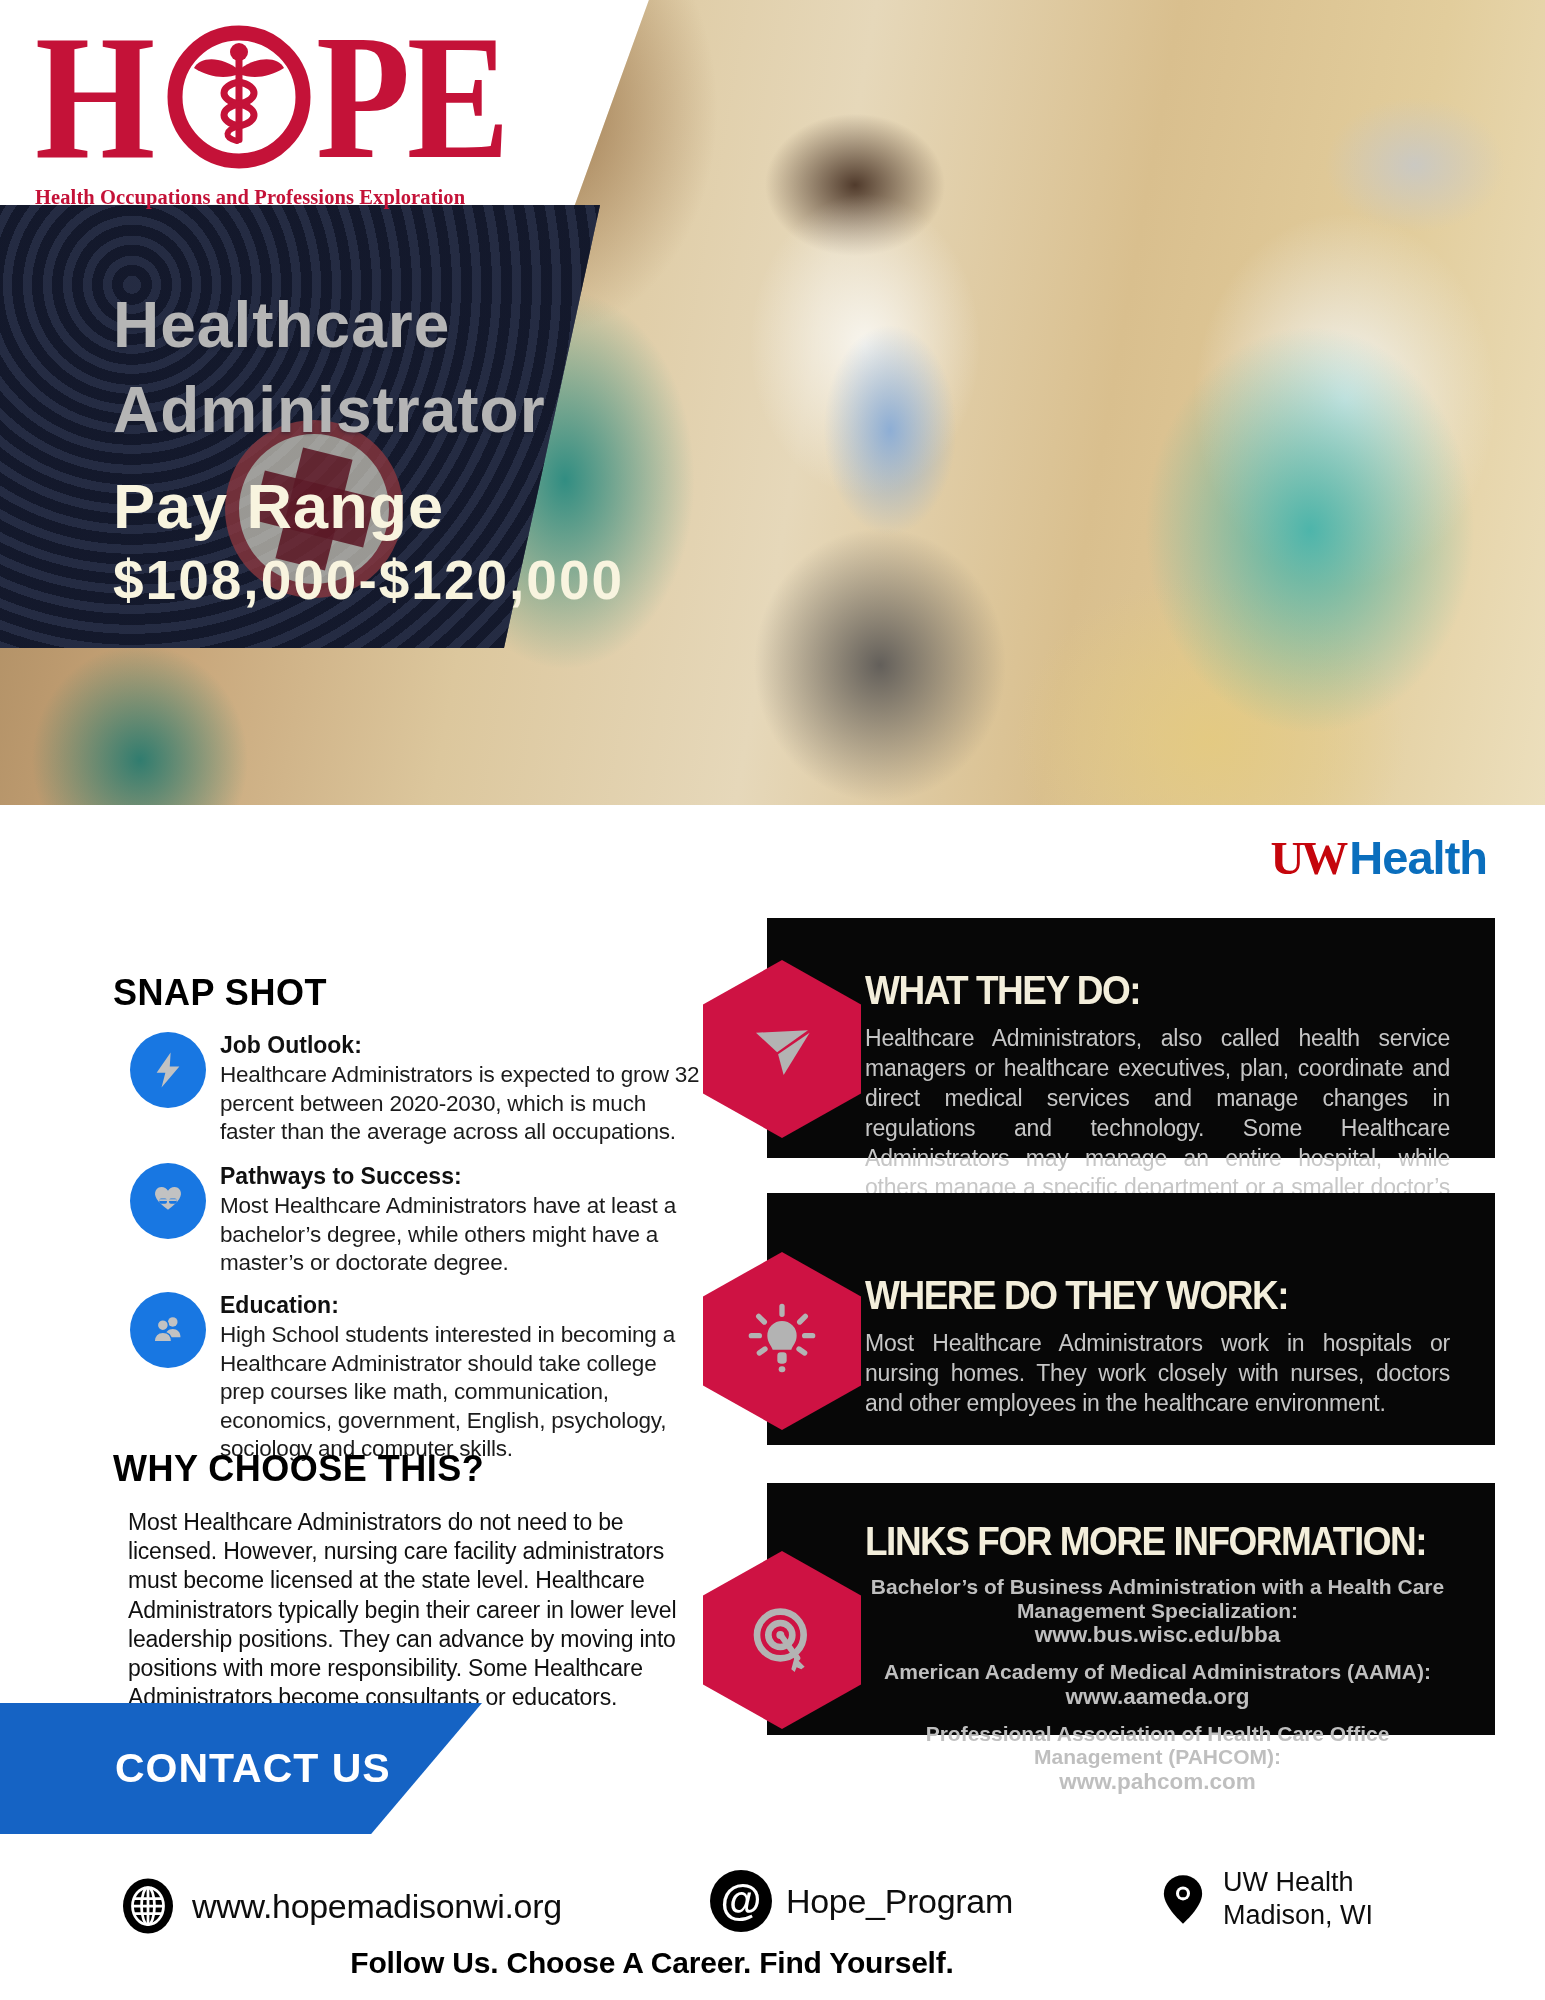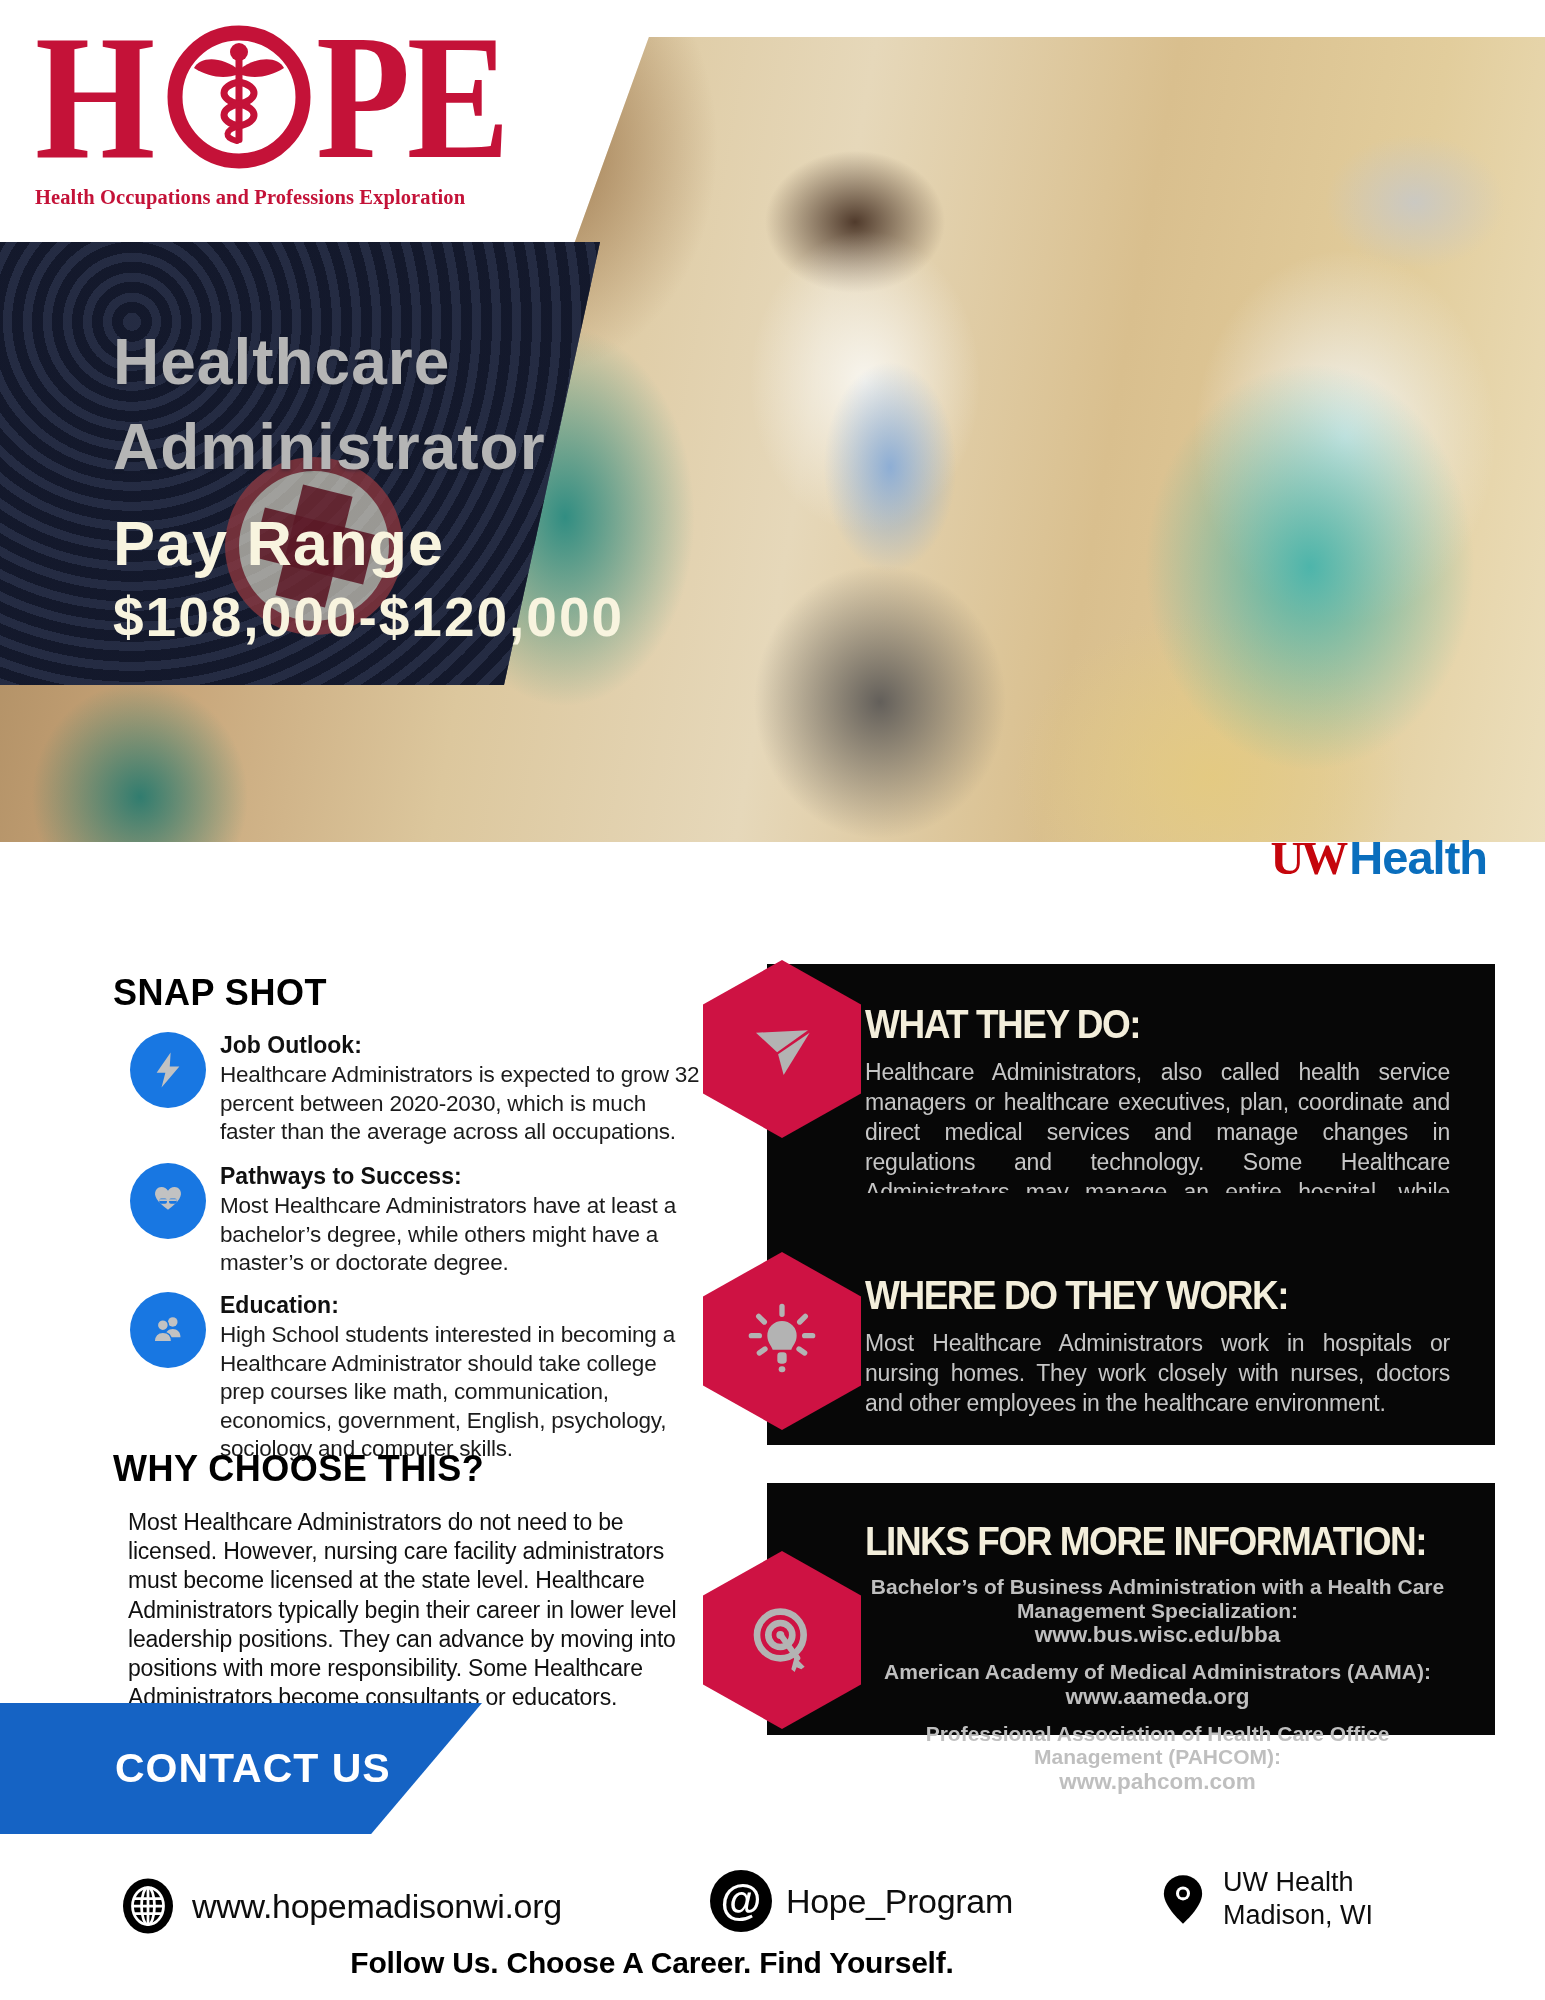--- a/index.html
+++ b/index.html
@@ -1,20 +1,20 @@
 <!DOCTYPE html>
 <html><head>
 <meta charset="utf-8">
 <style>
   html,body{margin:0;padding:0;background:#e8e8e8;}
   .page{position:relative;width:1545px;height:2000px;background:#ffffff;overflow:hidden;
         font-family:"Liberation Sans",sans-serif;margin:0 auto;}
 
   
-  .hero{position:absolute;left:0;top:0;width:1545px;height:805px;margin-top:37px;}
+  .hero{position:absolute;left:0;top:0;width:1545px;height:805px;}
   .photo{position:absolute;inset:0;
     clip-path:polygon(42% 0,100% 0,100% 100%,0 100%,0 25.5%,37.2% 25.5%);
     background:
       radial-gradient(95px 150px at 890px 430px, rgba(125,165,215,.85), rgba(125,165,215,0) 70%),
       radial-gradient(160px 210px at 865px 345px, rgba(248,246,240,.97), rgba(248,246,240,0) 72%),
       radial-gradient(120px 95px at 855px 185px, rgba(72,50,36,.95), rgba(72,50,36,0) 75%),
       radial-gradient(185px 270px at 565px 480px, rgba(40,138,128,.95), rgba(40,138,128,0) 70%),
       radial-gradient(150px 160px at 140px 760px, rgba(32,120,110,.9), rgba(32,120,110,0) 72%),
       radial-gradient(175px 190px at 880px 665px, rgba(92,89,86,.95), rgba(92,89,86,0) 72%),
       radial-gradient(235px 290px at 1310px 530px, rgba(64,178,170,.92), rgba(64,178,170,0) 70%),
@@ -69,21 +69,21 @@
 
   
   .contact{position:absolute;left:0;top:1703px;width:482px;height:131px;background:#1563c4;
     clip-path:polygon(0 0,100% 0,77% 100%,0 100%);cursor:pointer;}
   .contact span{position:absolute;left:115px;top:0;line-height:131px;color:#ffffff;
     font-weight:bold;font-size:41px;letter-spacing:1px;}
 
   
   .bbox{position:absolute;left:767px;width:728px;background:#070707;color:#c6c6c6;
     padding:0 45px 0 98px;box-sizing:border-box;}
-  .bbox1{top:918px;height:240px;padding-top:40px;margin-top:46px;}
+  .bbox1{top:918px;height:240px;padding-top:52px;}
   .bbox2{top:1193px;height:252px;padding-top:82px;}
   .bbox3{top:1483px;height:252px;padding-top:38px;}
   .bbox-title{color:#f3eedb;font-weight:bold;font-size:37px;letter-spacing:-1.5px;
     transform:scale(1,1.12);transform-origin:left center;margin-bottom:12px;white-space:nowrap;}
   .bbox-body{font-size:23px;line-height:1.3;text-align:justify;letter-spacing:-.2px;}
   .linkgroup{text-align:center;margin-bottom:13px;line-height:1.12;}
   .linkname{font-weight:bold;font-size:21px;color:#bfbfbf;}
   .linkurl{font-weight:bold;font-size:22.5px;color:#bfbfbf;cursor:pointer;}
   .hex{position:absolute;width:158px;height:178px;background:#ce1243;
     clip-path:polygon(50% 0,100% 25%,100% 75%,50% 100%,0 75%,0 25%);

